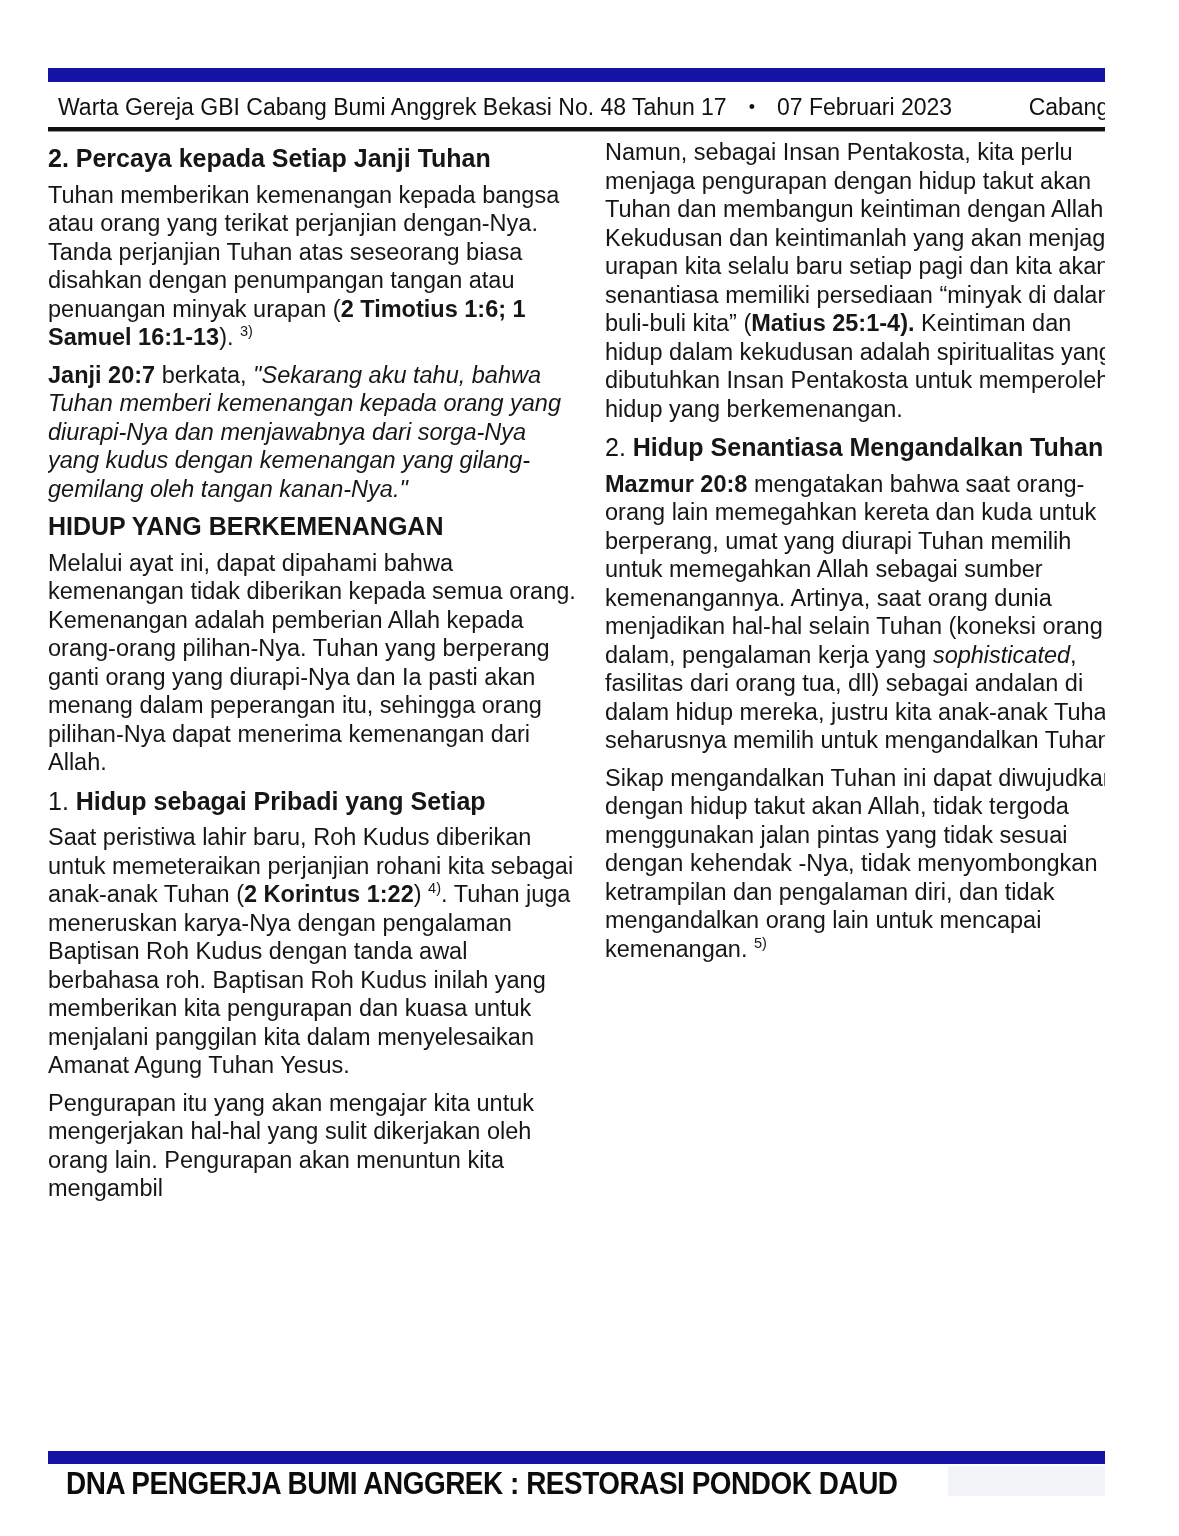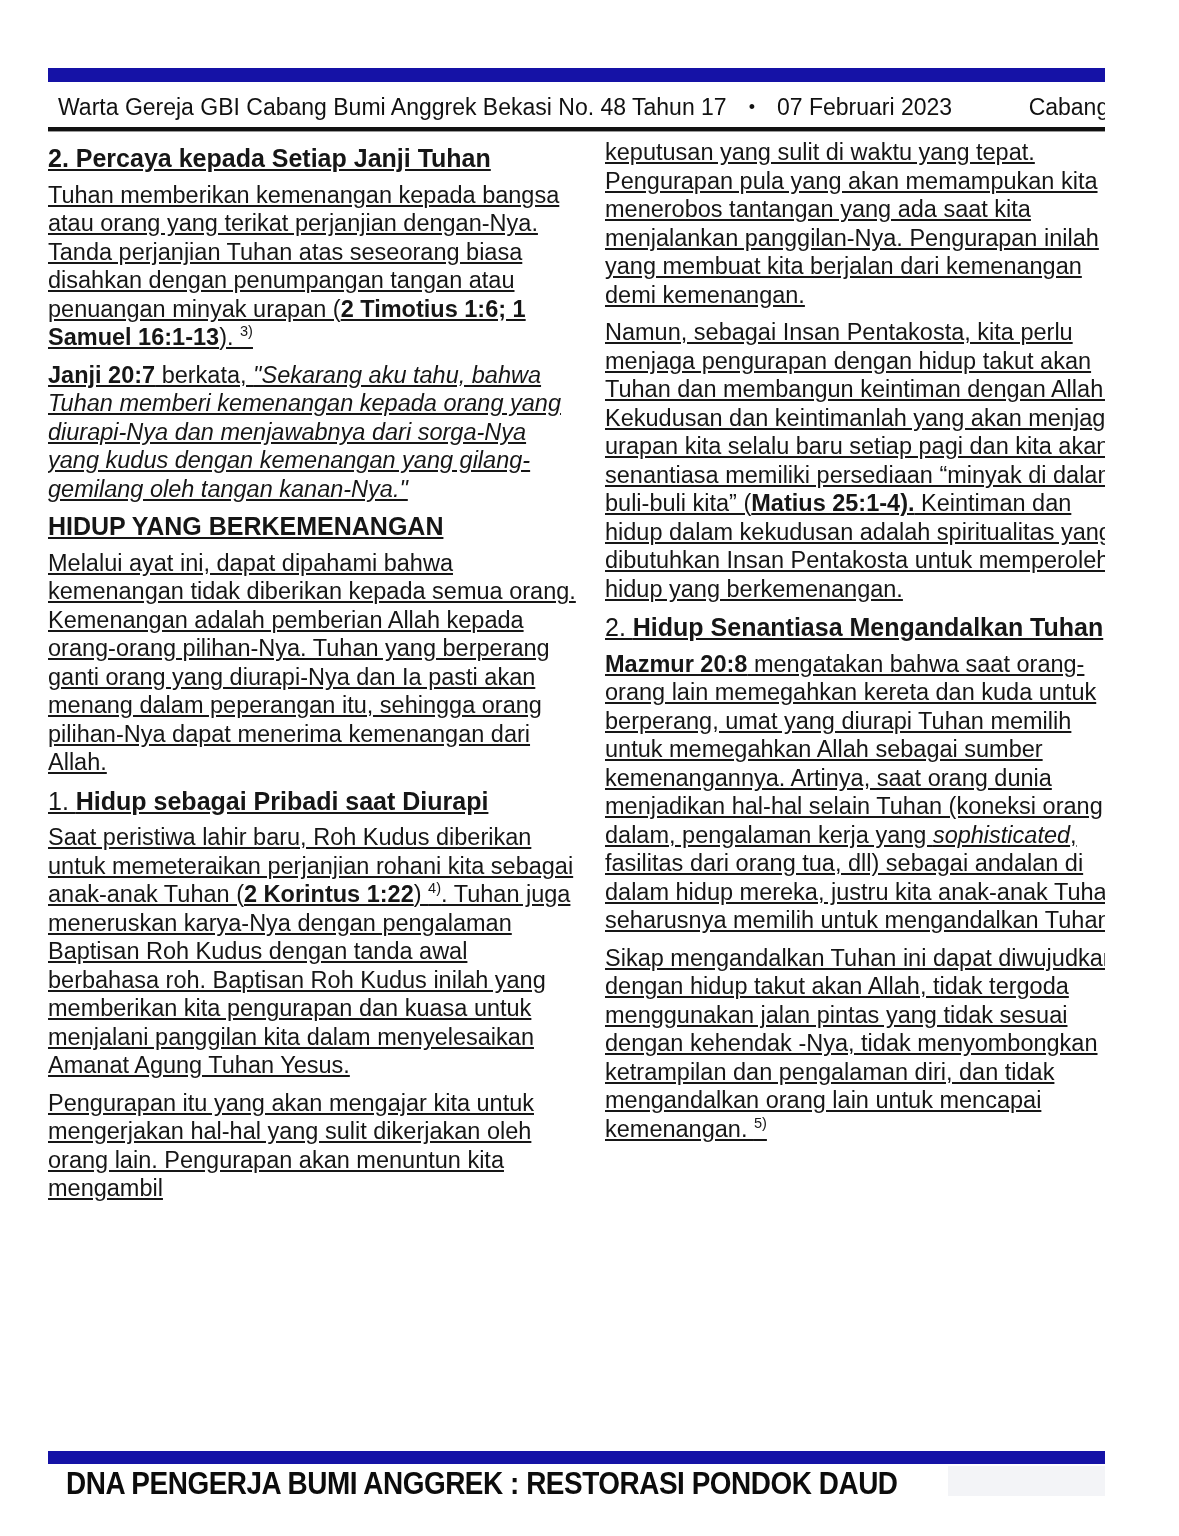--- a/index.html
+++ b/index.html
@@ -32,21 +32,21 @@
   .header-line .pagenum{color:#2a2ab0;margin-left:10px;}
   
   .rule{
     position:absolute;left:48px;top:127px;width:1084px;height:4px;
     background:#111;
     border-bottom:1px solid #9a9a9a;
   }
   
   .columns{
     position:absolute;left:48px;top:138px;width:1086px;height:1310px;
-    display:flex;gap:28px;overflow:hidden;text-decoration:underline;
+    display:flex;gap:28px;overflow:hidden;
   }
   .col{flex:1;min-width:0;}
   .blk{
     margin:0 0 9px 0;
     font-size:23.5px;line-height:28.5px;color:#161616;
     text-align:left;
   }
   .blk.h{font-weight:700;font-size:25px;margin:6px 0 8px 0;}
   .blk.hn{font-size:25px;margin:10px 0 8px 0;}
   .blk .b{font-weight:700;}
@@ -93,26 +93,25 @@
 
   <div class="rule"></div>
 
   <div class="columns">
     <div class="col" id="col-left">
         <p class="blk h"><span class="b">2. Percaya kepada Setiap Janji Tuhan</span></p>
         <p class="blk p"><span>Tuhan memberikan kemenangan kepada bangsa atau orang yang terikat perjanjian dengan-Nya. Tanda perjanjian Tuhan atas seseorang biasa disahkan dengan penumpangan tangan atau penuangan minyak urapan (</span><span class="b">2 Timotius 1:6; 1 Samuel 16:1-13</span><span>). </span><sup>3)</sup></p>
         <p class="blk p"><span class="b">Janji 20:7</span><span> berkata,  </span><span class="i">"Sekarang aku tahu, bahwa Tuhan memberi kemenangan kepada orang yang diurapi-Nya dan menjawabnya dari sorga-Nya yang kudus dengan kemenangan yang gilang-gemilang oleh tangan kanan-Nya."</span></p>
         <p class="blk h"><span class="b">HIDUP YANG BERKEMENANGAN</span></p>
         <p class="blk p"><span>Melalui ayat ini, dapat dipahami bahwa kemenangan tidak diberikan kepada semua orang. Kemenangan adalah pemberian Allah kepada orang-orang pilihan-Nya. Tuhan yang berperang ganti orang yang diurapi-Nya dan Ia pasti akan menang dalam peperangan itu, sehingga orang pilihan-Nya dapat menerima kemenangan dari Allah.</span></p>
-        <p class="blk hn"><span>1. </span><span class="b">Hidup sebagai Pribadi saat Diurapi</span></p>
+        <p class="blk hn"><span>1. </span><span class="b">Hidup sebagai Pribadi yang Setiap</span></p>
         <p class="blk p"><span>Saat peristiwa lahir baru, Roh Kudus diberikan untuk memeteraikan perjanjian rohani kita sebagai anak-anak Tuhan (</span><span class="b">2 Korintus 1:22</span><span>) </span><sup>4)</sup><span>. Tuhan juga meneruskan karya-Nya dengan pengalaman Baptisan Roh Kudus dengan tanda awal berbahasa roh. Baptisan Roh Kudus inilah yang memberikan kita pengurapan dan kuasa untuk menjalani panggilan kita dalam menyelesaikan Amanat Agung Tuhan Yesus.</span></p>
         <p class="blk p"><span>Pengurapan itu yang akan mengajar kita untuk mengerjakan hal-hal yang sulit dikerjakan oleh orang lain. Pengurapan akan menuntun kita mengambil</span></p>
       </div>
     <div class="col" id="col-right">
-        <p class="blk p"><span>keputusan yang sulit di waktu yang tepat. Pengurapan pula yang akan memampukan kita menerobos tantangan yang ada saat kita menjalankan panggilan-Nya. Pengurapan inilah yang membuat kita berjalan dari kemenangan demi kemenangan.</span></p>
         <p class="blk p"><span>Namun, sebagai Insan Pentakosta, kita perlu menjaga pengurapan dengan hidup takut akan Tuhan dan membangun keintiman dengan Allah. Kekudusan dan keintimanlah yang akan menjaga urapan kita selalu baru setiap pagi dan kita akan senantiasa memiliki persediaan “minyak di dalam buli-buli kita” (</span><span class="b">Matius 25:1-4).</span><span> Keintiman dan hidup dalam kekudusan adalah spiritualitas yang dibutuhkan Insan Pentakosta untuk memperoleh hidup yang berkemenangan.</span></p>
         <p class="blk hn"><span>2. </span><span class="b">Hidup Senantiasa Mengandalkan Tuhan</span></p>
         <p class="blk p"><span class="b">Mazmur 20:8</span><span> mengatakan bahwa saat orang-orang lain memegahkan kereta dan kuda untuk berperang, umat yang diurapi Tuhan memilih untuk memegahkan Allah sebagai sumber kemenangannya. Artinya, saat orang dunia menjadikan hal-hal selain Tuhan (koneksi orang dalam, pengalaman kerja yang </span><span class="i">sophisticated</span><span>, fasilitas dari orang tua, dll) sebagai andalan di dalam hidup mereka, justru kita anak-anak Tuhan seharusnya memilih untuk mengandalkan Tuhan.</span></p>
         <p class="blk p"><span>Sikap mengandalkan Tuhan ini dapat diwujudkan dengan hidup takut akan Allah, tidak tergoda menggunakan jalan pintas yang tidak sesuai dengan kehendak -Nya, tidak menyombongkan ketrampilan dan pengalaman diri, dan tidak mengandalkan orang lain untuk mencapai kemenangan. </span><sup>5)</sup></p>
       </div>
   </div>
 
   <div class="footbar">
     <span class="tail"></span>
   </div>

